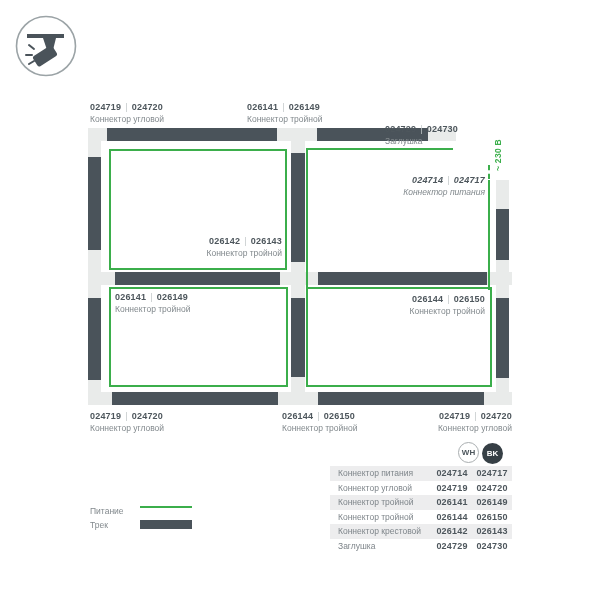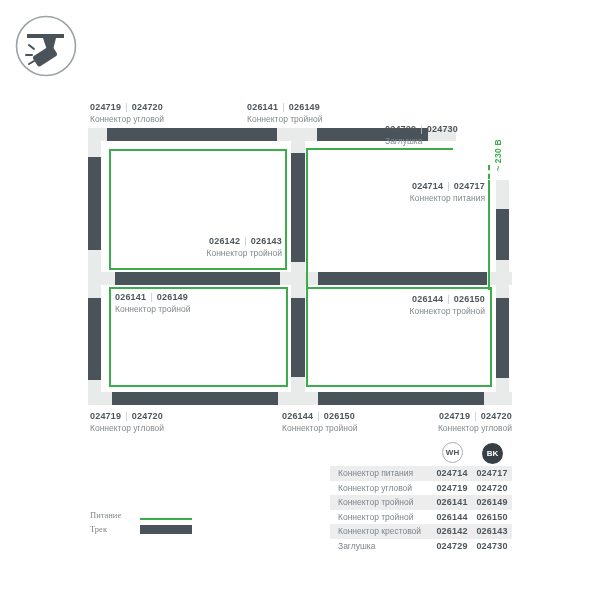--- a/index.html
+++ b/index.html
@@ -16,30 +16,30 @@
   .lbl{position:absolute;line-height:12px;white-space:nowrap;}
   .lbl .nums{font-size:9px;font-weight:bold;color:#4d565c;letter-spacing:.2px;}
   .lbl .sep{color:#c3c8ca;font-weight:normal;padding:0 4px;}
   .lbl .nm{font-size:8.5px;color:#82898d;}
   .r{text-align:right;}
   .volt{position:absolute;left:470px;top:148px;width:60px;height:14px;
         transform:rotate(-90deg);text-align:center;font-size:8.5px;
         color:#3bae4b;font-weight:bold;letter-spacing:.3px;}
   
   .legend{position:absolute;left:90px;top:506px;font-size:8.5px;color:#82898d;}
-  .legrow{display:flex;align-items:flex-end;height:14px;font-family:Liberation Serif, serif;}
+  .legrow{display:flex;align-items:flex-start;height:14px;}
   .legrow .t{width:50px;}
   .leg-line{width:52px;height:2px;background:#3bae4b;}
   .leg-bar{width:52px;height:9px;background:#4a535a;}
   
   .tbl{position:absolute;left:330px;top:442px;width:182px;}
   .circ{position:absolute;width:21px;height:21px;border-radius:50%;
         display:flex;align-items:center;justify-content:center;
         font-size:8px;font-weight:bold;box-sizing:border-box;}
-  .circ.whc{border:1px solid #a9aeb0;color:#4d565c;background:#fff;left:112px;top:0;}
+  .circ.whc{border:1px solid #a9aeb0;color:#4d565c;background:#fff;left:128px;top:0;}
   .circ.bkc{background:#363f45;color:#ffffff;left:152px;top:1px;}
   .rows{position:absolute;top:24px;left:0;width:182px;}
   .trow{display:flex;align-items:center;height:14.5px;}
   .trow.shade{background:#ededee;}
   .trow .nm{flex:1;padding-left:8px;font-size:8.5px;color:#7e858a;}
   .trow .num{width:40px;text-align:center;font-size:9px;font-weight:bold;color:#4d565c;letter-spacing:.2px;}
 </style>
 </head>
 <body>
 
@@ -107,21 +107,21 @@
     <div class="nm">Коннектор угловой</div>
   </div>
   <div class="lbl" style="left:247px;top:101px;">
     <div class="nums"><span>026141</span><span class="sep">|</span><span>026149</span></div>
     <div class="nm">Коннектор тройной</div>
   </div>
   <div class="lbl" style="left:385px;top:101px;margin-top:22px;">
     <div class="nums"><span>024729</span><span class="sep">|</span><span>024730</span></div>
     <div class="nm">Заглушка</div>
   </div>
-  <div class="lbl r" style="right:115px;top:180px;">
+  <div class="lbl r" style="right:115px;top:174px;font-style:italic;">
     <div class="nums"><span>024714</span><span class="sep">|</span><span>024717</span></div>
     <div class="nm">Коннектор питания</div>
   </div>
   <div class="lbl r" style="right:318px;top:235px;">
     <div class="nums"><span>026142</span><span class="sep">|</span><span>026143</span></div>
     <div class="nm">Коннектор тройной</div>
   </div>
   <div class="lbl" style="left:115px;top:291px;">
     <div class="nums"><span>026141</span><span class="sep">|</span><span>026149</span></div>
     <div class="nm">Коннектор тройной</div>

